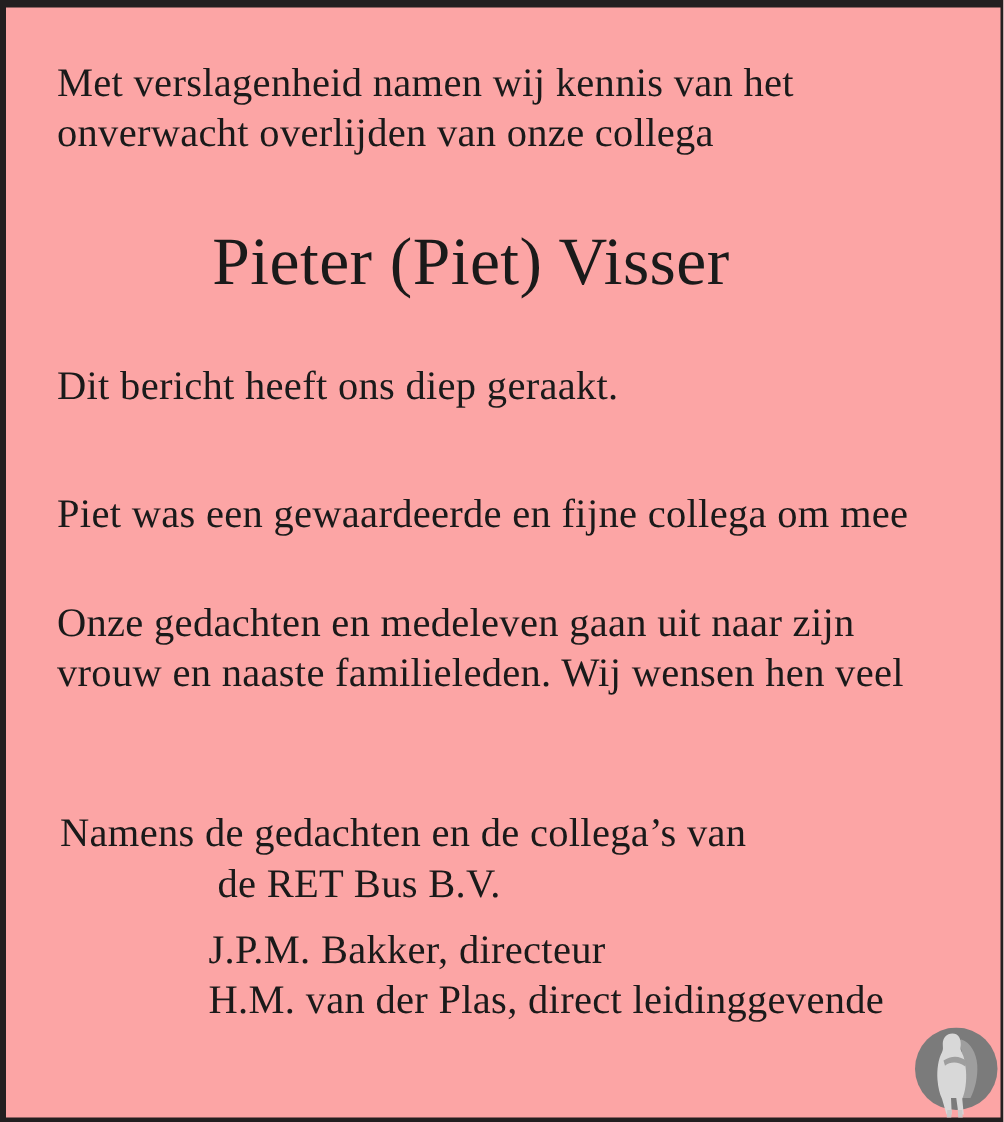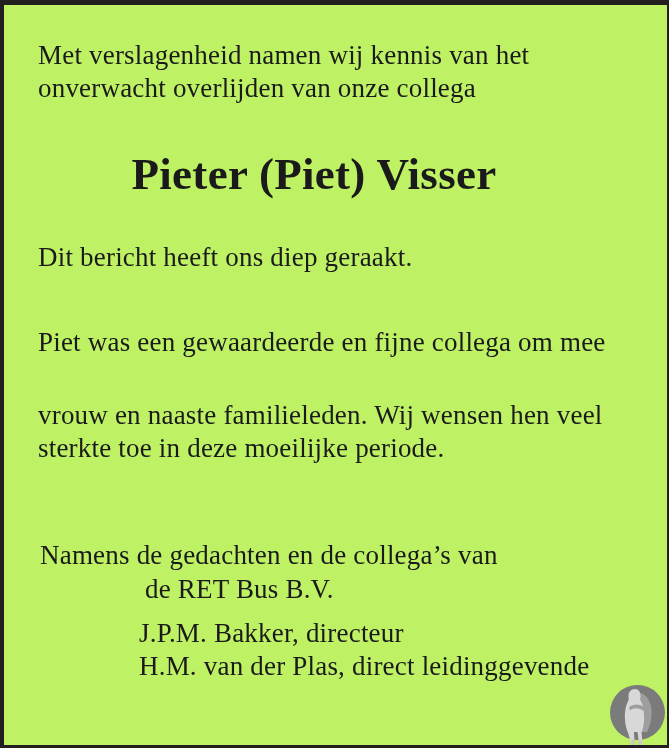--- a/index.html
+++ b/index.html
@@ -5,21 +5,21 @@
   html, body {
     margin: 0;
     padding: 0;
     background: #ffffff;
   }
   .page {
     position: relative;
     width: 669px;
     height: 748px;
     box-sizing: border-box;
-    background: #bef264;
+    background: #fca5a5;
     border-top: 5px solid #231f20;
     border-left: 4px solid #231f20;
     border-right: 2px solid #231f20;
     border-bottom: 3px solid #231f20;
     overflow: hidden;
     font-family: "Liberation Serif", serif;
     color: #1a1a1a;
   }
   .txt {
     position: absolute;
@@ -30,21 +30,21 @@
   }
   .intro        { left: 34px;  top: 34px; }
   .name {
     position: absolute;
     left: 0;
     top: 142px;
     width: 620px;
     margin: 0;
     font-size: 45px;
     line-height: 54px;
-    font-weight: bold;
+    font-weight: normal;
     text-align: center;
     white-space: nowrap;
     letter-spacing: 0.3px;
   }
   .para1        { left: 34px;  top: 236px; }
   .para2        { left: 34px;  top: 321px; }
   .para3        { left: 34px;  top: 394px; }
   .closing-1    { left: 36px;  top: 534px; }
   .closing-2    { left: 141px; top: 568px; text-align: center; }
   .signatures   { left: 135px; top: 612px; }
@@ -71,22 +71,22 @@
 
   <div class="txt para1">
     <div>Dit bericht heeft ons diep geraakt.</div>
   </div>
 
   <div class="txt para2">
     <div>Piet was een gewaardeerde en fijne collega om mee</div>
   </div>
 
   <div class="txt para3">
+    <div>Onze gedachten en medeleven gaan uit naar zijn</div>
     <div>vrouw en naaste familieleden. Wij wensen hen veel</div>
-    <div>sterkte toe in deze moeilijke periode.</div>
   </div>
 
   <div class="txt closing-1">Namens de gedachten en de collega’s van</div>
   <div class="txt closing-2">de RET Bus B.V.</div>
 
   <div class="txt signatures">
     <div>J.P.M. Bakker, directeur</div>
     <div>H.M. van der Plas, direct leidinggevende</div>
   </div>
 

